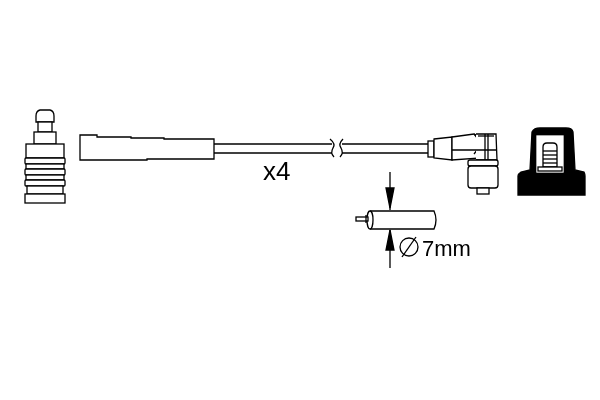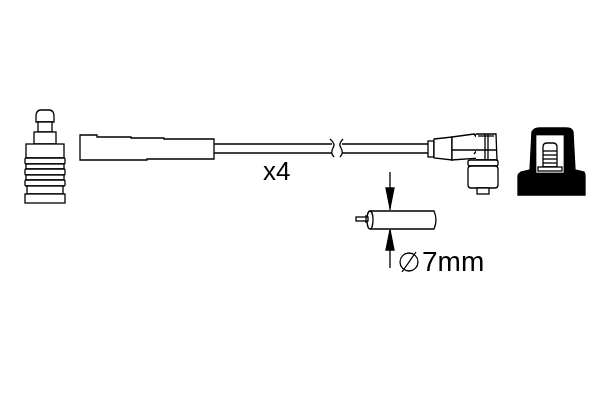--- a/index.html
+++ b/index.html
@@ -1,20 +1,20 @@
 <!DOCTYPE html>
 <html><head>
   <meta charset="utf-8">
   <style>
     html, body { margin: 0; padding: 0; background: #ffffff; }
     body { width: 600px; height: 400px; position: relative; overflow: hidden; font-family: "Liberation Sans", sans-serif; }
     svg { position: absolute; left: 0; top: 0; }
     .label { position: absolute; color: #000; font-family: "Liberation Sans", sans-serif; line-height: 1; white-space: nowrap; }
     .qty { left: 263px; top: 158px; font-size: 26px; }
-    .dia { left: 398px; top: 248px; font-size: 28px; }
+    .dia { left: 398px; top: 236px; font-size: 22px; }
     .dia-sym { display: inline-block; width: 22px; height: 22px; vertical-align: -2px; margin-right: 2px; }
   </style>
 </head>
 <body>
 
 <svg width="600" height="400" viewBox="0 0 600 400">
   <g fill="none" stroke="#000" stroke-width="1.3">
 
     <g>
       <path d="M36,116 Q36,111 40,110 L50,110 Q54,111 54,116 L54,122 L36,122 Z" fill="#fff"></path>

